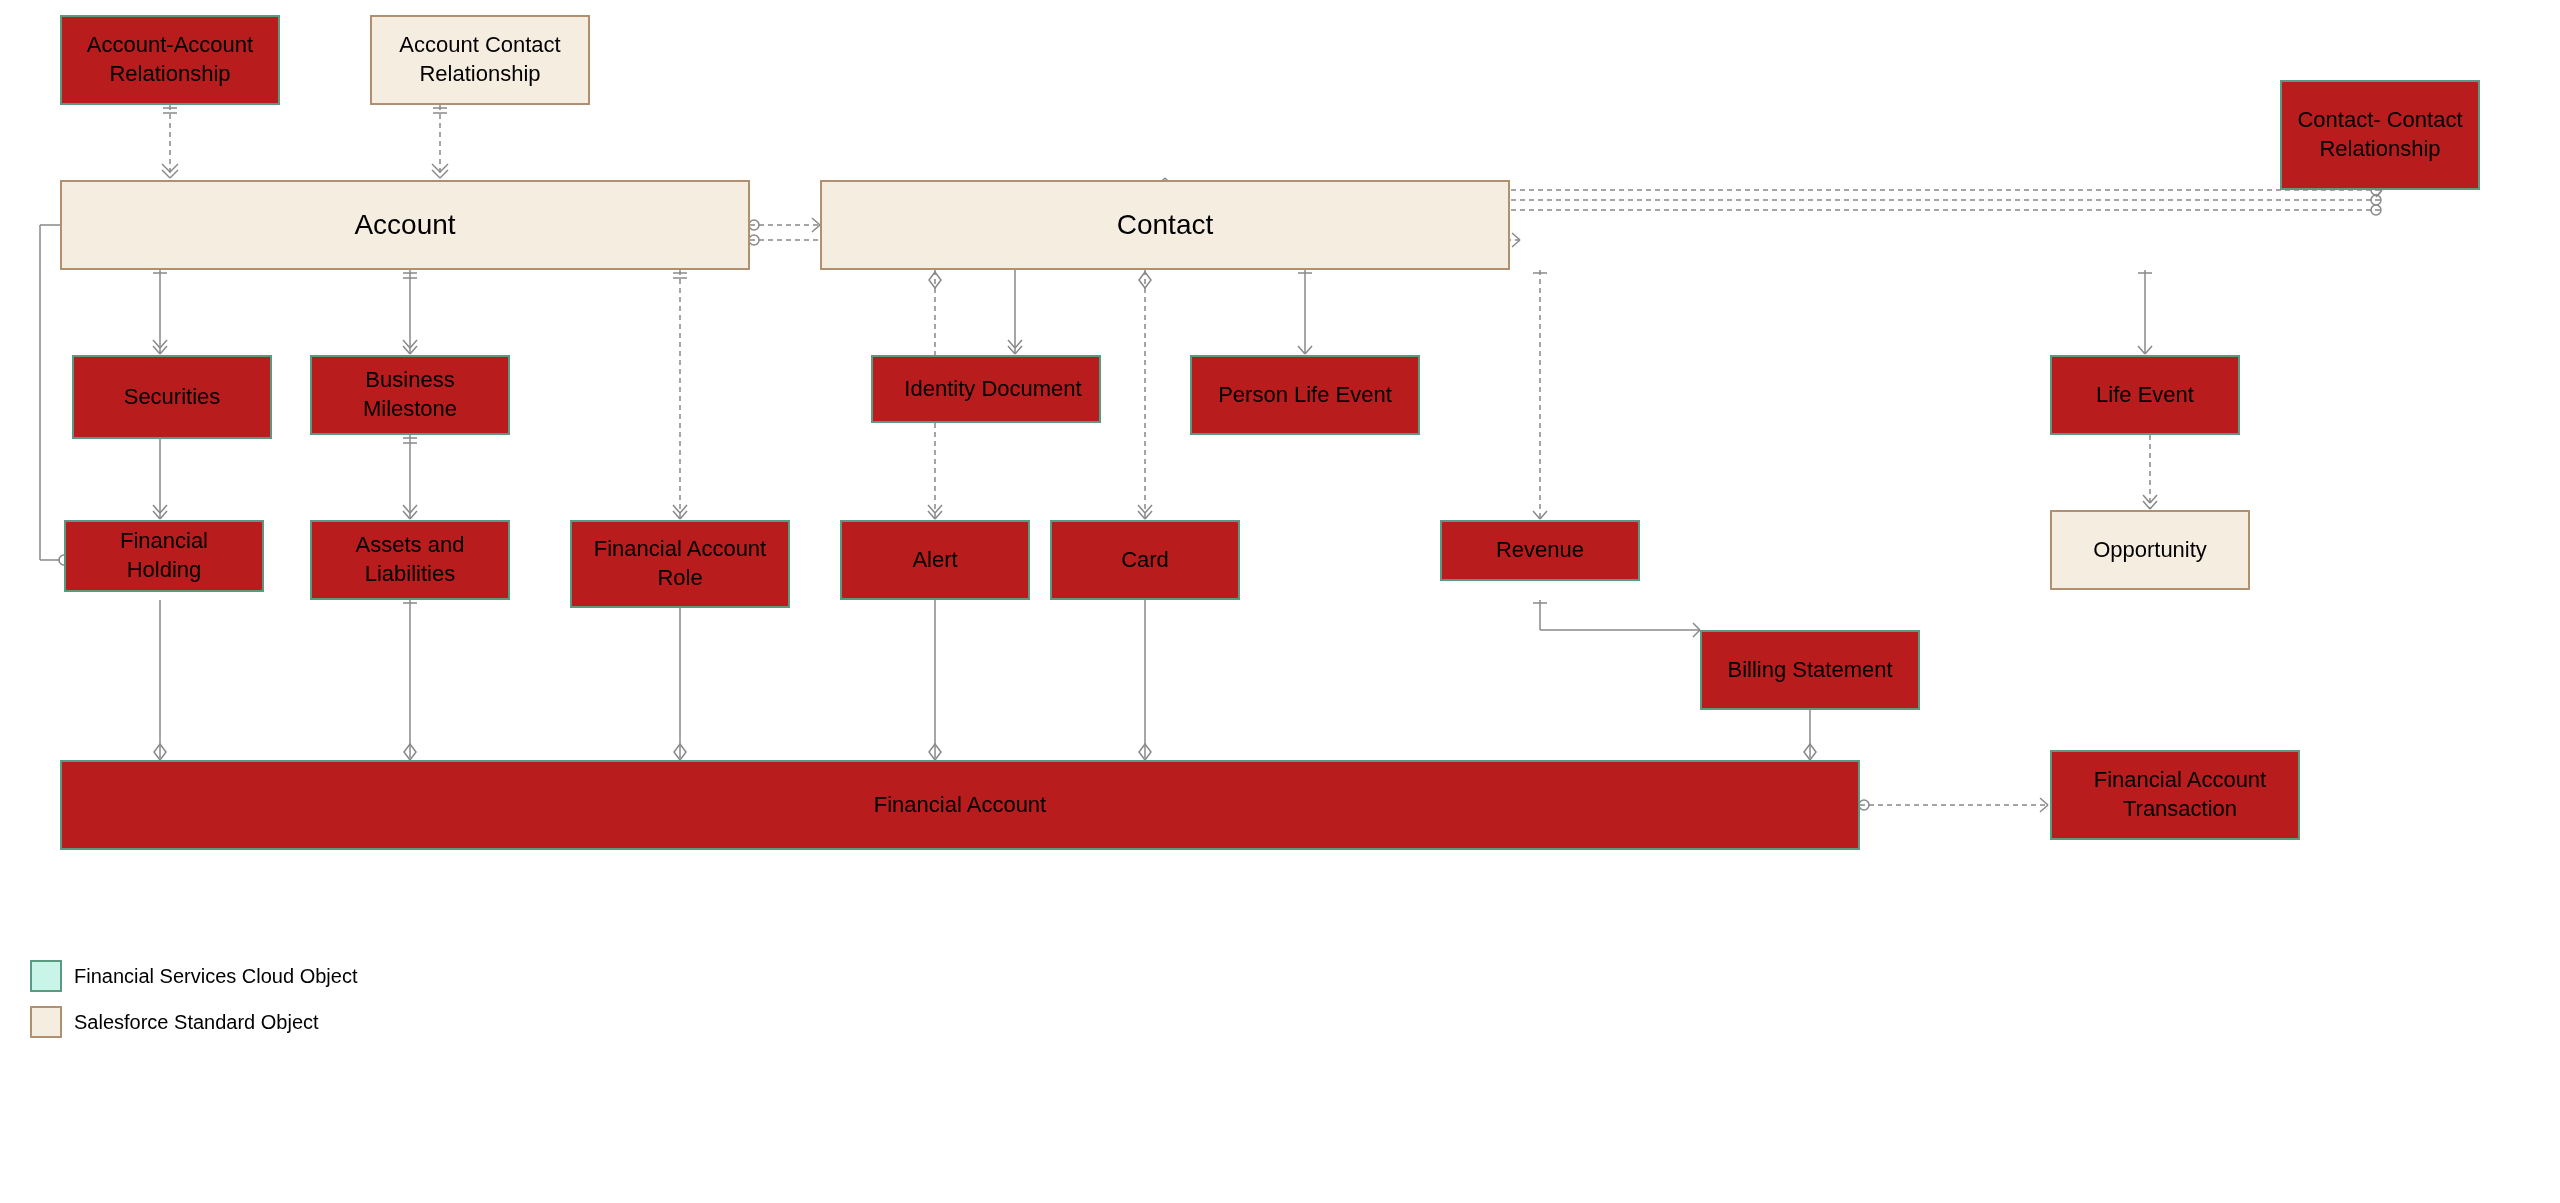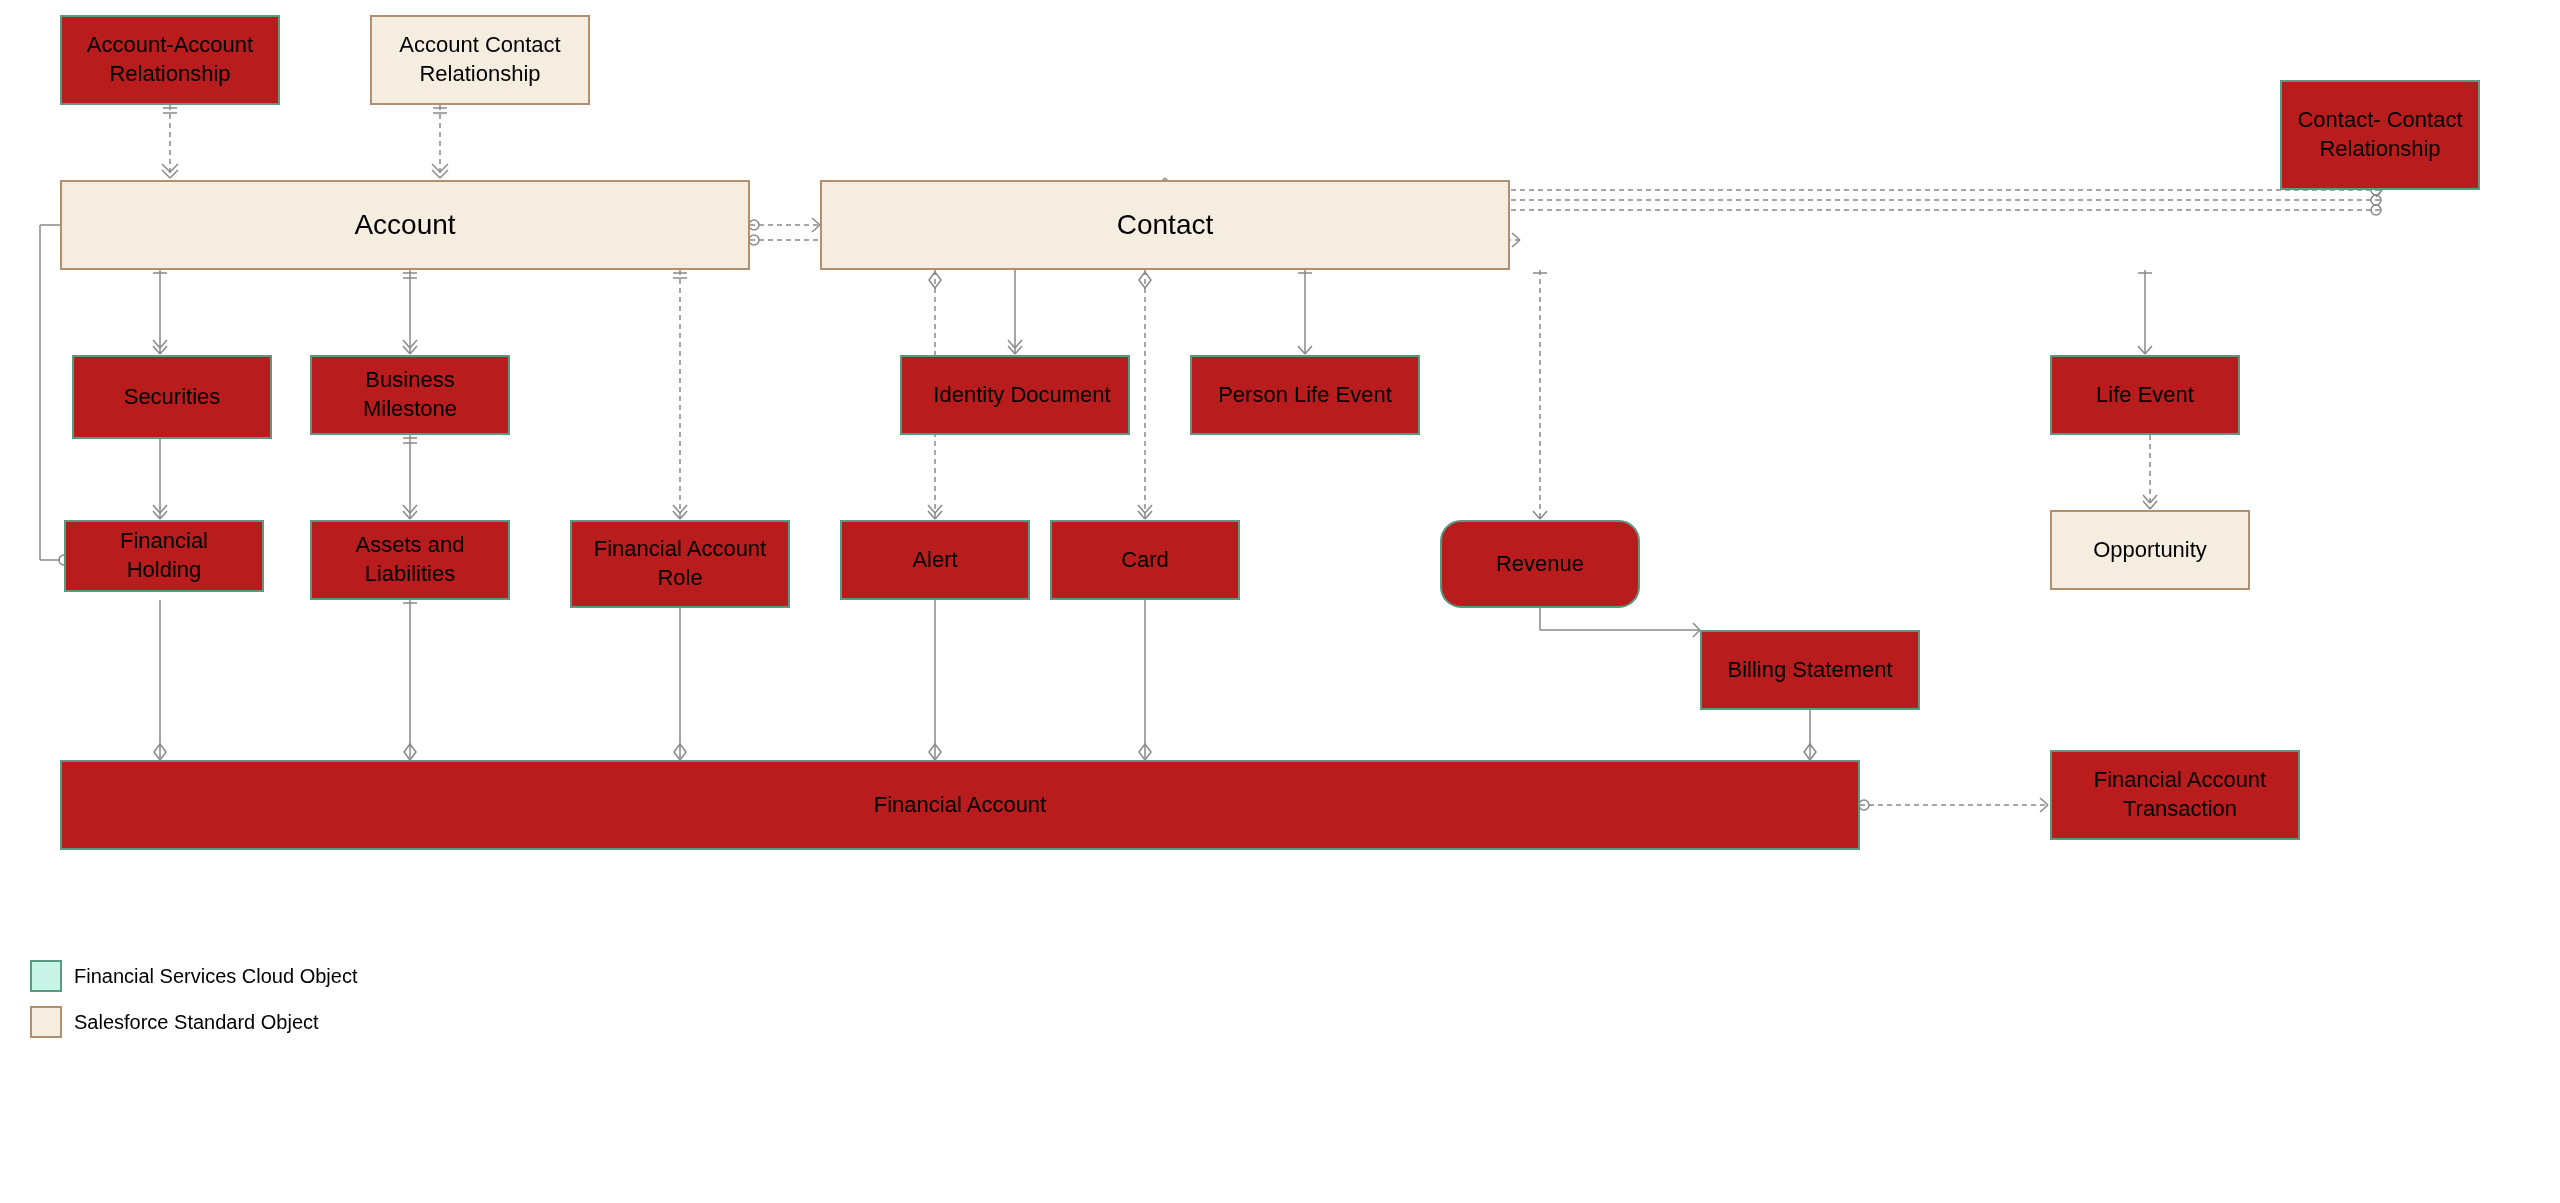--- a/index.html
+++ b/index.html
@@ -269,21 +269,21 @@
 
   <div class="node node-fsc" style="left:72px; top:355px; width:200px; height:84px;">
     <span>Securities</span>
   </div>
 
   <div class="node node-fsc" style="left:310px; top:355px; width:200px; height:80px;">
     <span>Business
 Milestone</span>
   </div>
 
-  <div class="node node-fsc" style="left:900px; top:355px; width:230px; height:80px;padding-left:28px;">
+  <div class="node node-fsc" style="left:871px; top:355px; width:230px; height:68px;padding-left:28px;">
     <span>Identity Document</span>
   </div>
 
   <div class="node node-fsc" style="left:2050px; top:355px; width:190px; height:80px;">
     <span>Life Event</span>
   </div>
 
   <div class="node node-fsc" style="left:1190px; top:355px; width:230px; height:80px;">
     <span>Person Life Event</span>
   </div>
@@ -303,21 +303,21 @@
   </div>
 
   <div class="node node-fsc" style="left:840px; top:520px; width:190px; height:80px;">
     <span>Alert</span>
   </div>
 
   <div class="node node-fsc" style="left:1050px; top:520px; width:190px; height:80px;">
     <span>Card</span>
   </div>
 
-  <div class="node node-fsc" style="left:1440px; top:520px; width:200px; height:88px;border-radius:21px;">
+  <div class="node node-fsc" style="left:1440px; top:520px; width:200px; height:61px;">
     <span>Revenue</span>
   </div>
 
   <div class="node node-sf" style="left:2050px; top:510px; width:200px; height:80px;">
     <span>Opportunity</span>
   </div>
 
   <div class="node node-fsc" style="left:1700px; top:630px; width:220px; height:80px;">
     <span>Billing Statement</span>
   </div>

